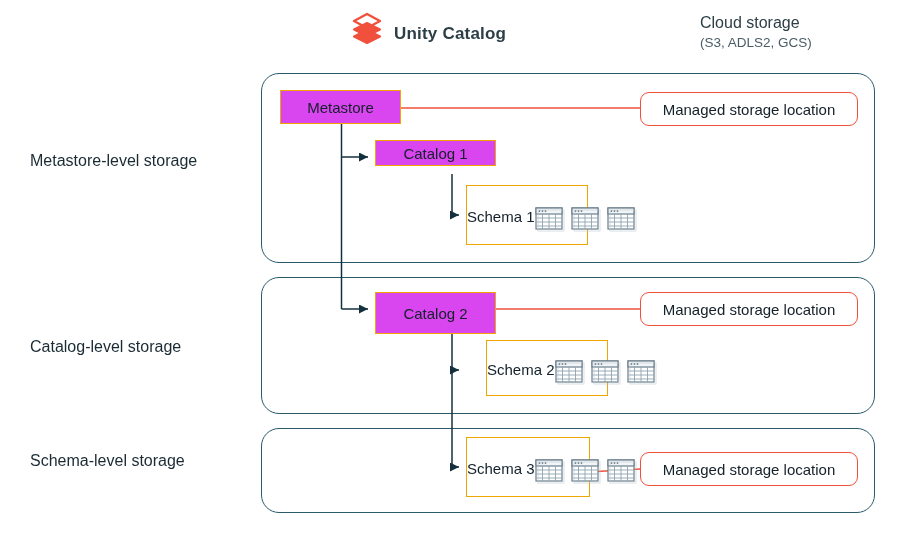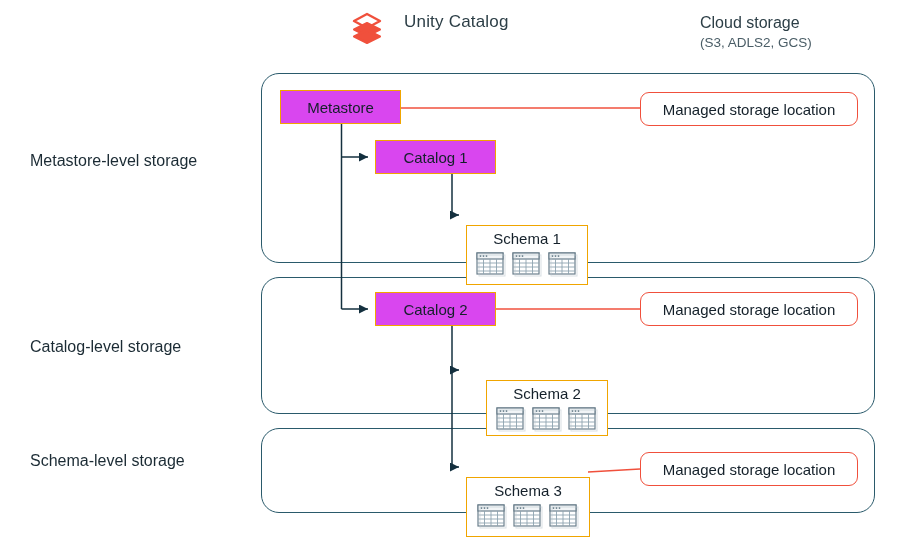--- a/index.html
+++ b/index.html
@@ -15,22 +15,23 @@
     color: #1b2b34;
     overflow: hidden;
   }
 
   
   #header-unity-catalog {
     position: absolute;
     left: 352px;
     top: 12px;
     display: flex;
-    align-items: flex-start;
-    gap: 22px;
+    align-items: flex-end;
+    gap: 12px;
+    font-weight: bold;
   }
   #header-unity-catalog .uc-logo {
     width: 30px;
     height: 32px;
     display: block;
   }
   #header-unity-catalog .uc-title {
     font-size: 17px;
     color: #2c3e46;
     letter-spacing: .2px;
@@ -97,34 +98,33 @@
     border: 1.8px solid #f0a500;
     background: #d946ef;
     display: flex;
     align-items: center;
     justify-content: center;
     font-size: 15px;
     color: #14202a;
     white-space: nowrap;
   }
   #box-metastore { left: 280px; top: 90px;  width: 121px; height: 34px; }
-  #box-catalog-1 { left: 375px; top: 140px; width: 121px; height: 34px; }
-  #box-catalog-2 { left: 375px; top: 292px; width: 121px; height: 34px; }
+  #box-catalog-1 { left: 375px; top: 140px; width: 121px; height: 26px; }
+  #box-catalog-2 { left: 375px; top: 292px; width: 121px; height: 42px; }
 
   .schema-box {
     position: absolute;
     box-sizing: border-box;
     border: 1.8px solid #f0a500;
     background: #ffffff;
     display: flex;
-    flex-direction: column;
+    flex-direction: row;
     align-items: center;
     justify-content: flex-start;
     padding-top: 5px;
-    margin-top: 40px;
   }
   #box-schema-1 { left: 466px; top: 185px; width: 122px; height: 60px; }
   #box-schema-2 { left: 486px; top: 340px; width: 122px; height: 56px; }
   #box-schema-3 { left: 466px; top: 437px; width: 124px; height: 60px; }
 
   .schema-title {
     font-size: 15px;
     color: #14202a;
     white-space: nowrap;
     line-height: 1.1;

